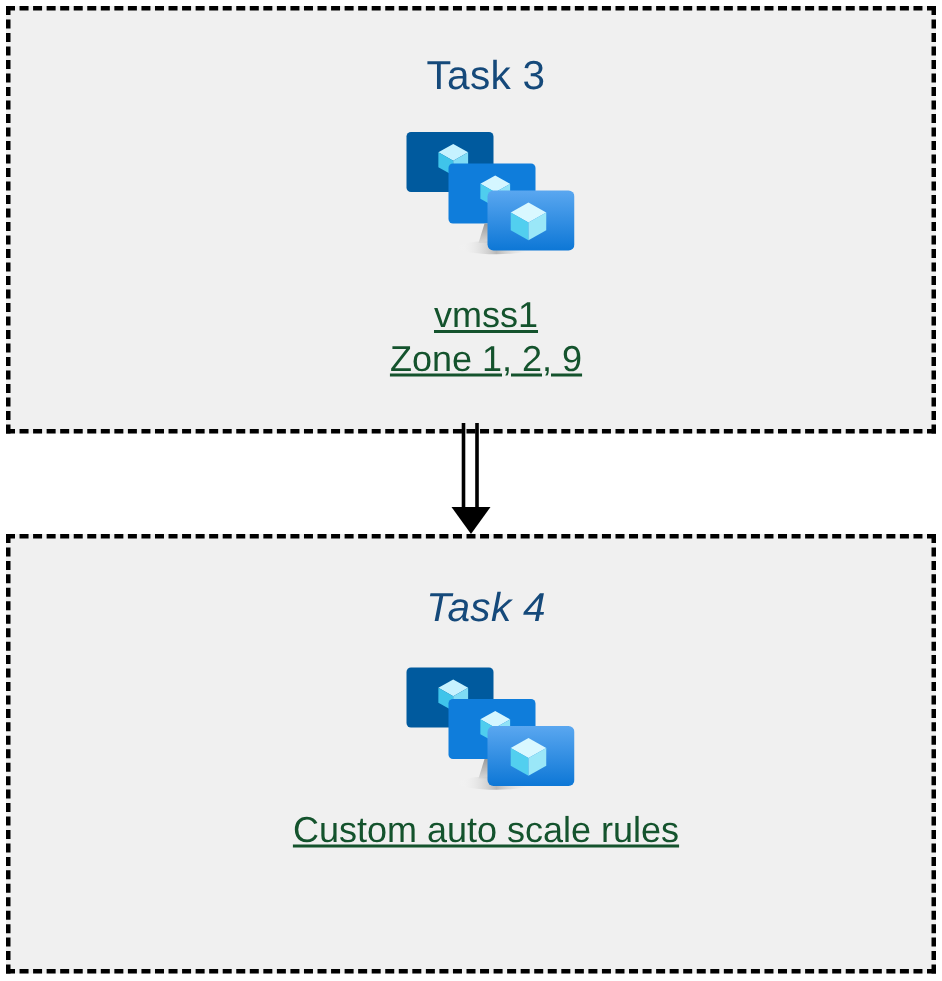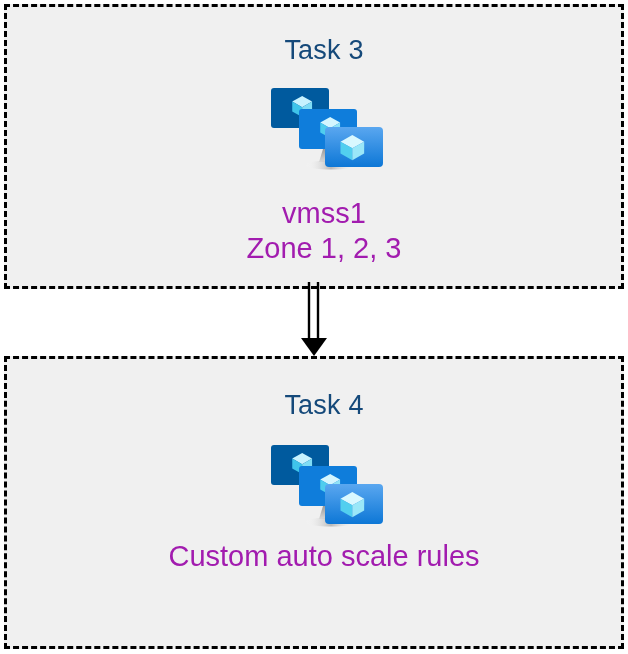--- a/index.html
+++ b/index.html
@@ -52,29 +52,30 @@
   .task-title {
     color: #15497a;
     font-size: 27px;
     font-weight: 400;
     letter-spacing: 0.2px;
     line-height: 1;
     white-space: nowrap;
   }
 
   #task-box-3 .task-title { margin-top: 30px; }
-  #task-box-4 .task-title { margin-top: 33px; }
+  #task-box-4 .task-title { margin-top: 33px; font-style: italic; }
 
   .node-label {
-    color: #a21caf;
-    font-size: 29px;
+    color: #14532d;
+    font-size: 24px;
     font-weight: 400;
     line-height: 1.22;
     text-align: center;
     white-space: nowrap;
+    text-decoration: underline;
   }
 
   #task-box-3 .label-block { margin-top: 14px; }
   #task-box-4 .label-block { }
 
   
   .vmss-icon {
     display: block;
   }
   #task-box-3 .vmss-icon { margin-top: 18px; }
@@ -135,21 +136,21 @@
       <rect x="62" y="45" width="58" height="40" rx="4" fill="url(#g3front)" transform="translate(-2,0)"></rect>
       <g transform="translate(74,53) scale(0.74)">
         <polygon points="18,0 34,9 18,18 2,9" fill="#d9f8ff"></polygon>
         <polygon points="2,9 18,18 18,34 2,25" fill="#52cfef"></polygon>
         <polygon points="34,9 18,18 18,34 34,25" fill="#9ae7f8"></polygon>
       </g>
     </svg>
 
     <div class="label-block">
       <div class="node-label">vmss1</div>
-      <div class="node-label">Zone 1, 2, 3</div>
+      <div class="node-label">Zone 1, 2, 9</div>
     </div>
   </div>
 
   <svg id="connector-arrow" viewBox="0 0 36 76" xmlns="http://www.w3.org/2000/svg">
     <line x1="13" y1="0" x2="13" y2="60" stroke="#000000" stroke-width="2.4"></line>
     <line x1="22" y1="0" x2="22" y2="60" stroke="#000000" stroke-width="2.4"></line>
     <polygon points="5,56 31,56 18,74" fill="#000000"></polygon>
   </svg>
 
   <div class="task-box" id="task-box-4">

